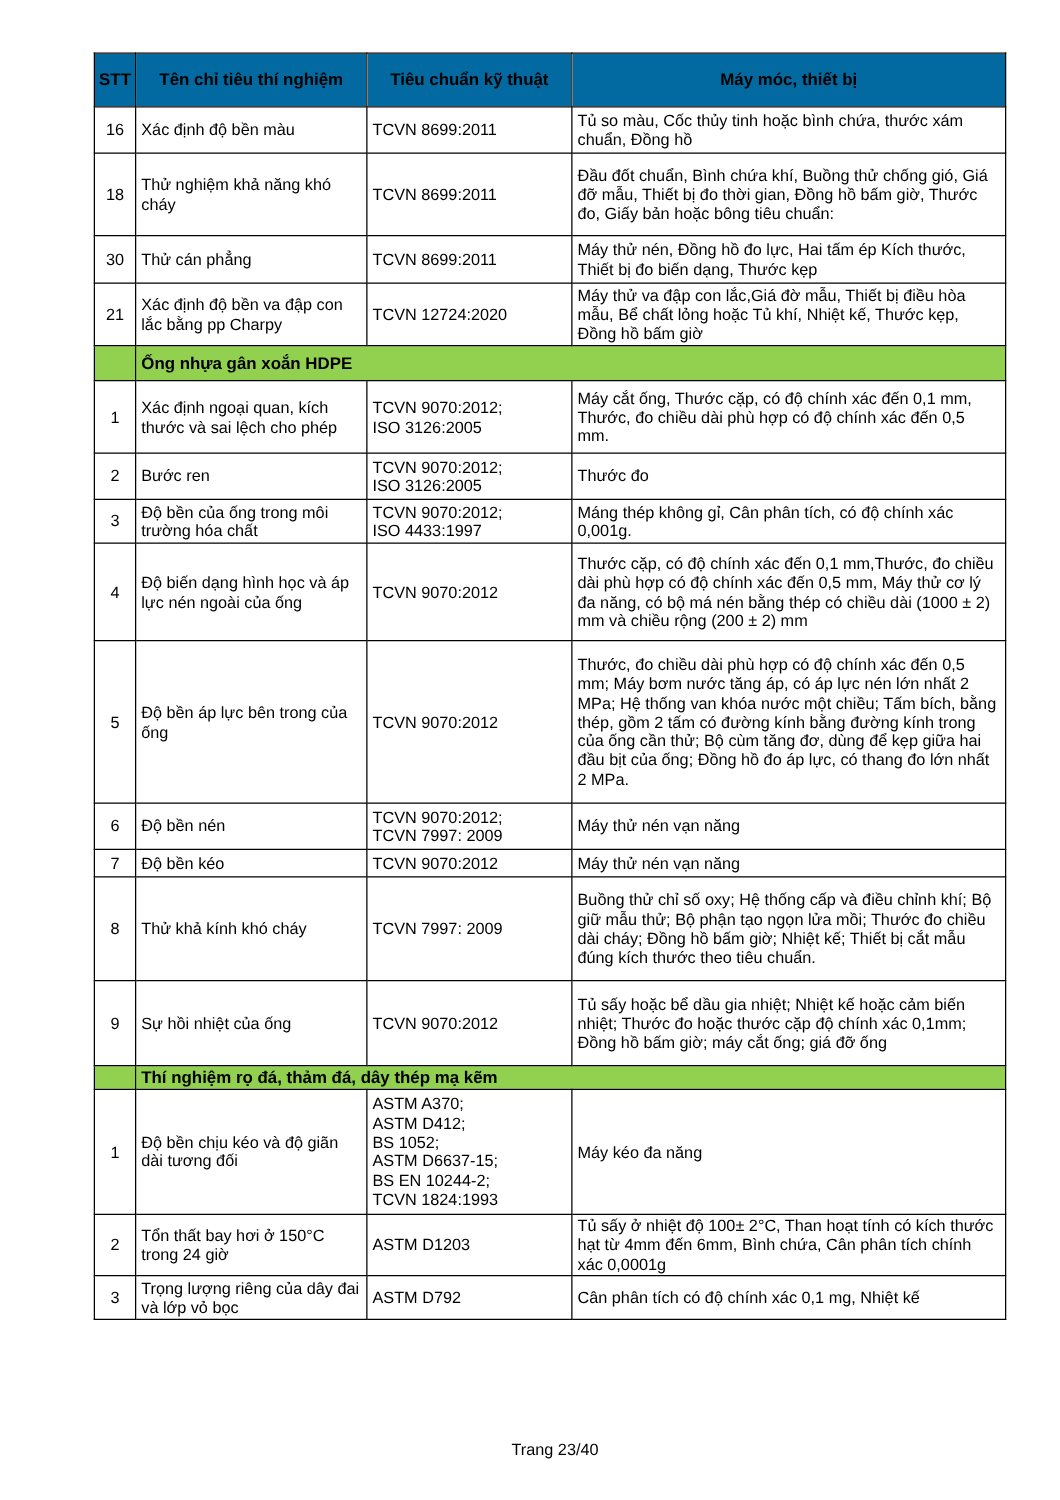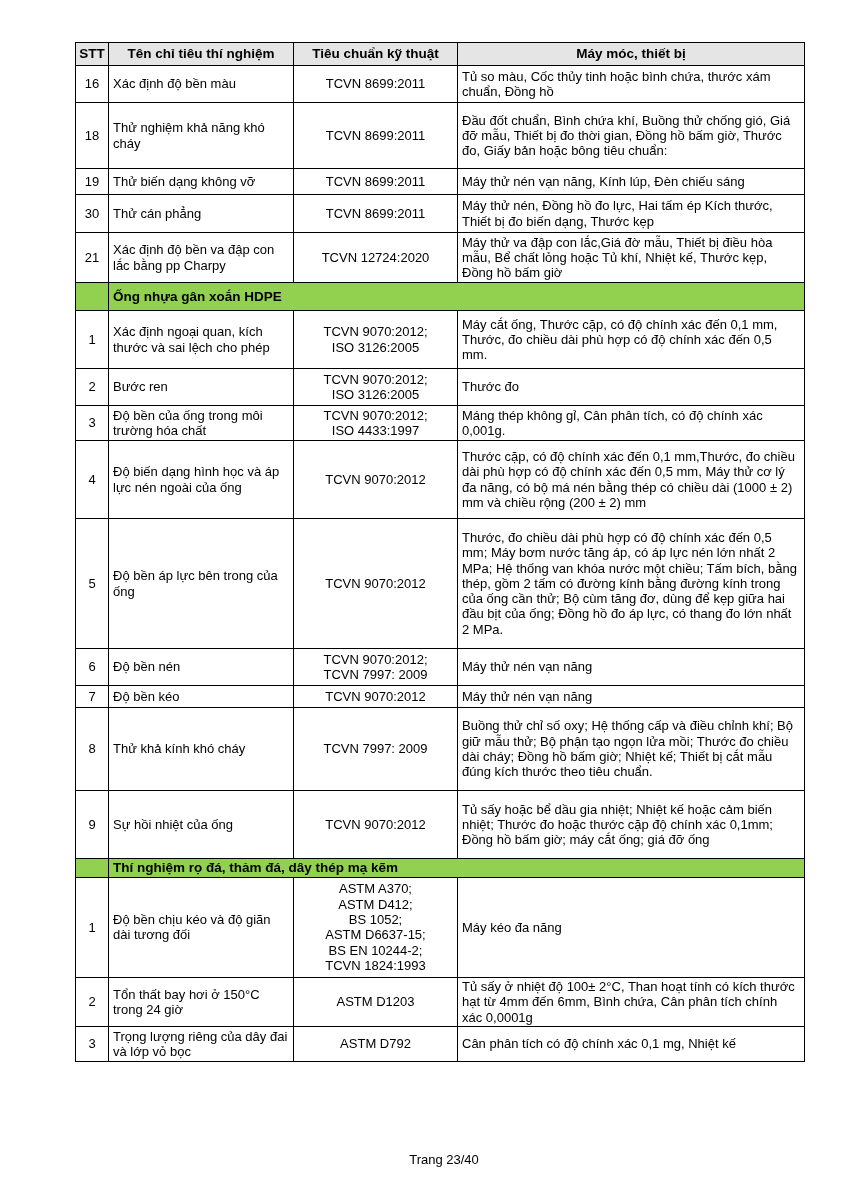--- a/index.html
+++ b/index.html
@@ -11,25 +11,25 @@
   .doc-table {
     position:absolute; left:75px; top:42px; width:729px;
     border-collapse:collapse; table-layout:fixed;
     font-size:13px; line-height:1.18;
   }
   .doc-table th, .doc-table td {
     border:1px solid #000; padding:1px 4px; vertical-align:middle;
     overflow:hidden; word-wrap:break-word;
   }
   .doc-table thead th {
-    background:#e5e5e5; font-weight:bold; text-align:center;
-    height:22px; font-size:13.5px; padding:0 2px;
+    background:#0369a1; font-weight:bold; text-align:center;
+    height:22px; font-size:13.5px; padding:10px 2px;
   }
   td.c-stt { text-align:center; padding:1px 1px; }
-  td.c-std { text-align:center; white-space:pre-line; }
+  td.c-std { white-space:pre-line; }
   td.c-name, td.c-eq { text-align:left; }
   tr.section-row td {
     background:#92D050; font-weight:bold; font-size:13.5px;
   }
   .page-footer {
     position:absolute; left:0; top:1152px; width:848px;
     text-align:center; font-size:13px;padding-left:20px;
   }
 </style>
 </head>
@@ -56,26 +56,20 @@
           <td class="c-stt">16</td>
           <td class="c-name">Xác định độ bền màu</td>
           <td class="c-std">TCVN 8699:2011</td>
           <td class="c-eq">Tủ so màu, Cốc thủy tinh hoặc bình chứa, thước xám chuẩn, Đồng hồ</td>
         </tr>
         <tr style="height: 66px;">
           <td class="c-stt">18</td>
           <td class="c-name">Thử nghiệm khả năng khó cháy</td>
           <td class="c-std">TCVN 8699:2011</td>
           <td class="c-eq">Đầu đốt chuẩn, Bình chứa khí, Buồng thử chống gió, Giá đỡ mẫu, Thiết bị đo thời gian, Đồng hồ bấm giờ, Thước đo, Giấy bản hoặc bông tiêu chuẩn:</td>
-        </tr>
-        <tr style="height: 26px;">
-          <td class="c-stt">19</td>
-          <td class="c-name">Thử biến dạng không vỡ</td>
-          <td class="c-std">TCVN 8699:2011</td>
-          <td class="c-eq">Máy thử nén vạn năng, Kính lúp, Đèn chiếu sáng</td>
         </tr>
         <tr style="height: 38px;">
           <td class="c-stt">30</td>
           <td class="c-name">Thử cán phẳng</td>
           <td class="c-std">TCVN 8699:2011</td>
           <td class="c-eq">Máy thử nén, Đồng hồ đo lực, Hai tấm ép Kích thước, Thiết bị đo biến dạng, Thước kẹp</td>
         </tr>
         <tr style="height: 50px;">
           <td class="c-stt">21</td>
           <td class="c-name">Xác định độ bền va đập con lắc bằng pp Charpy</td>

